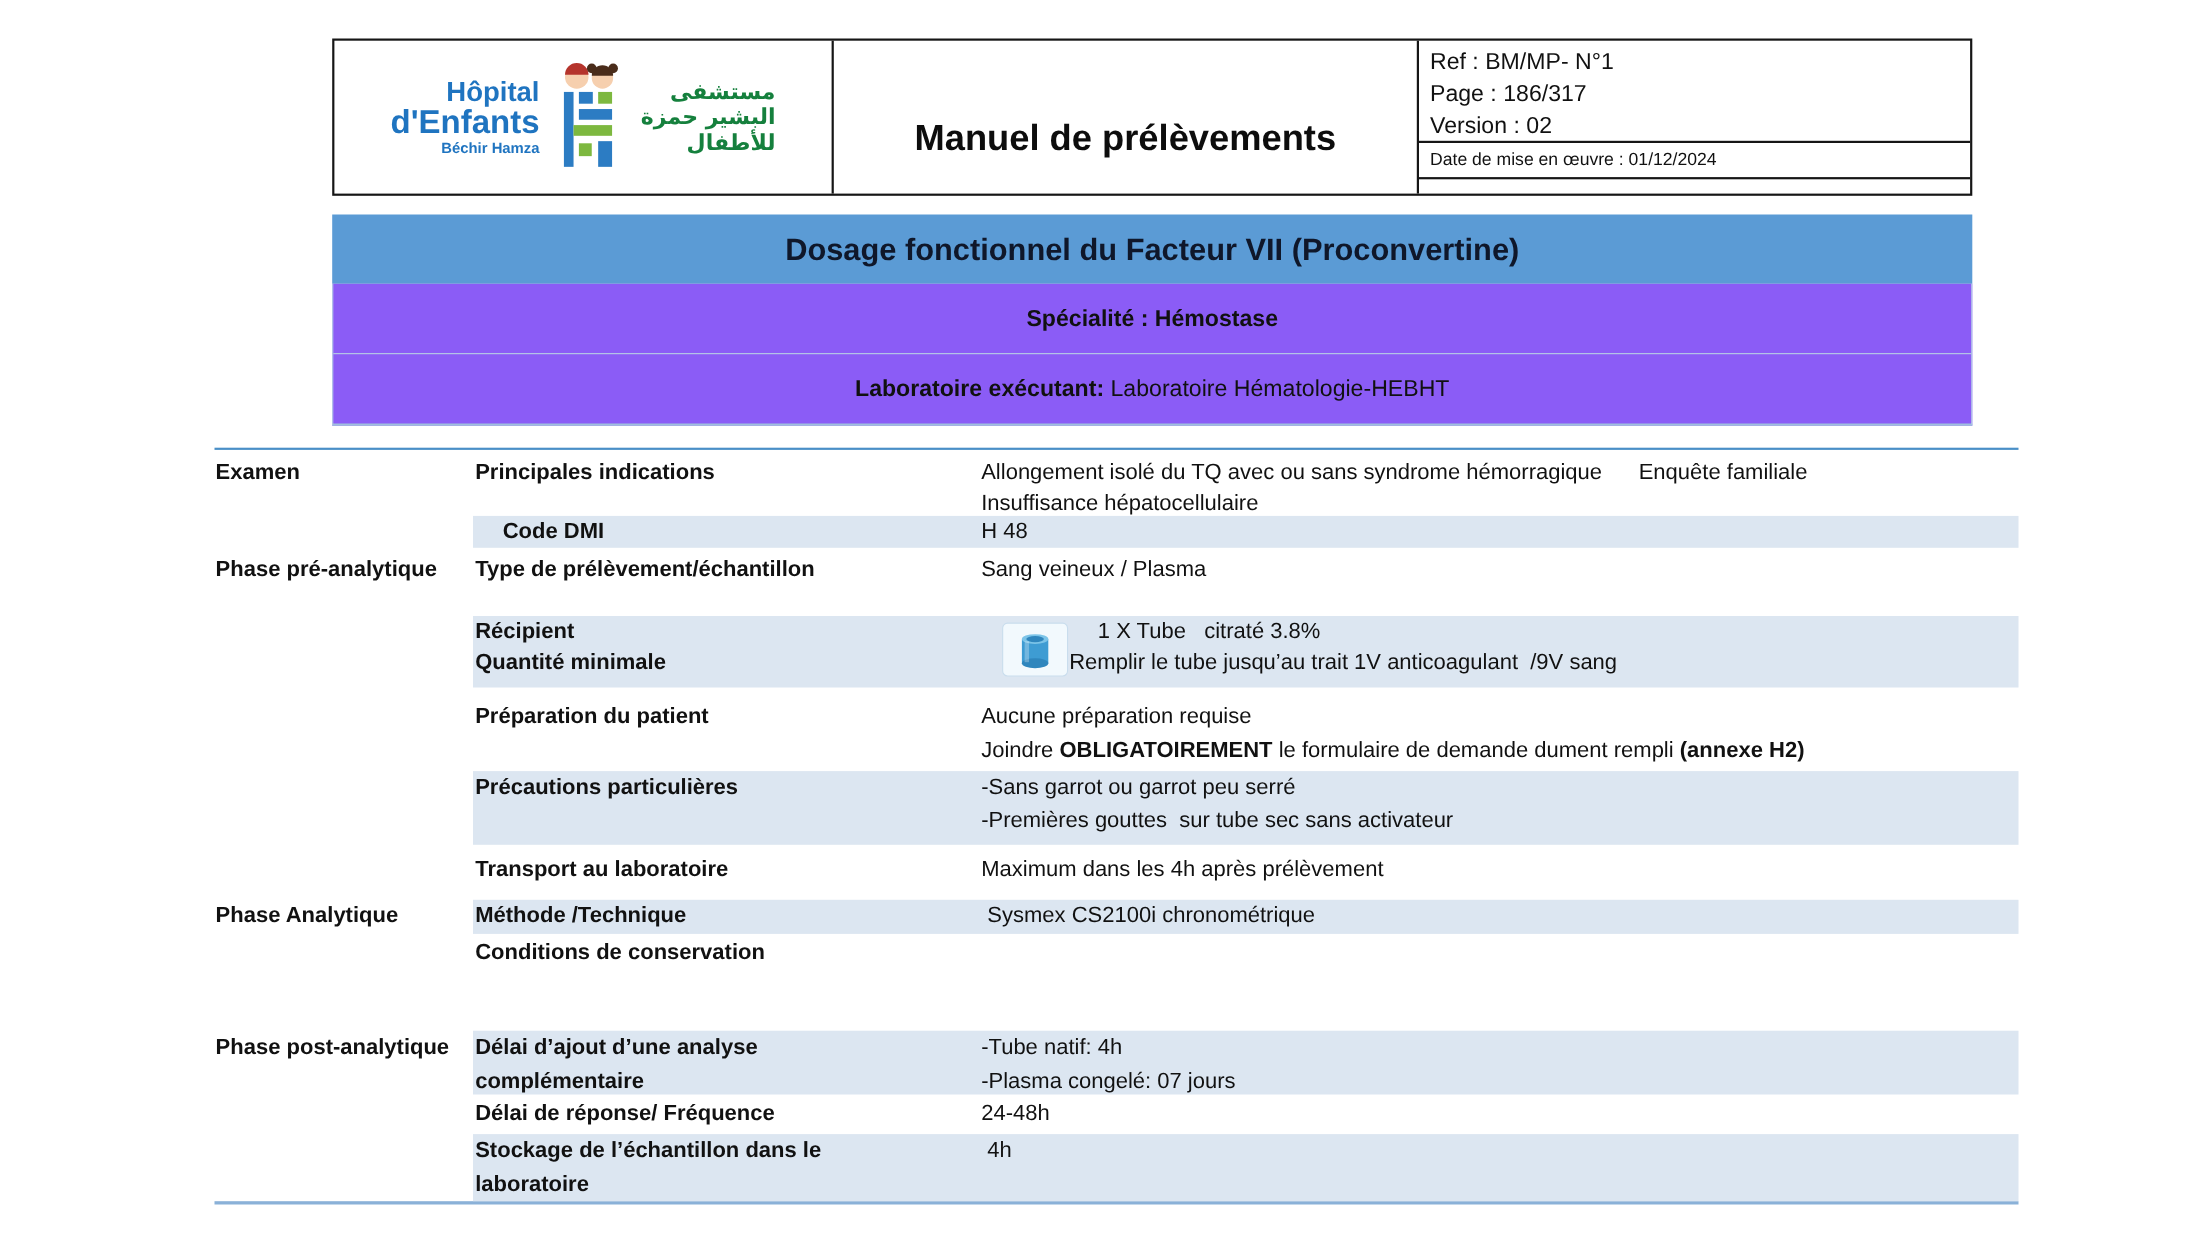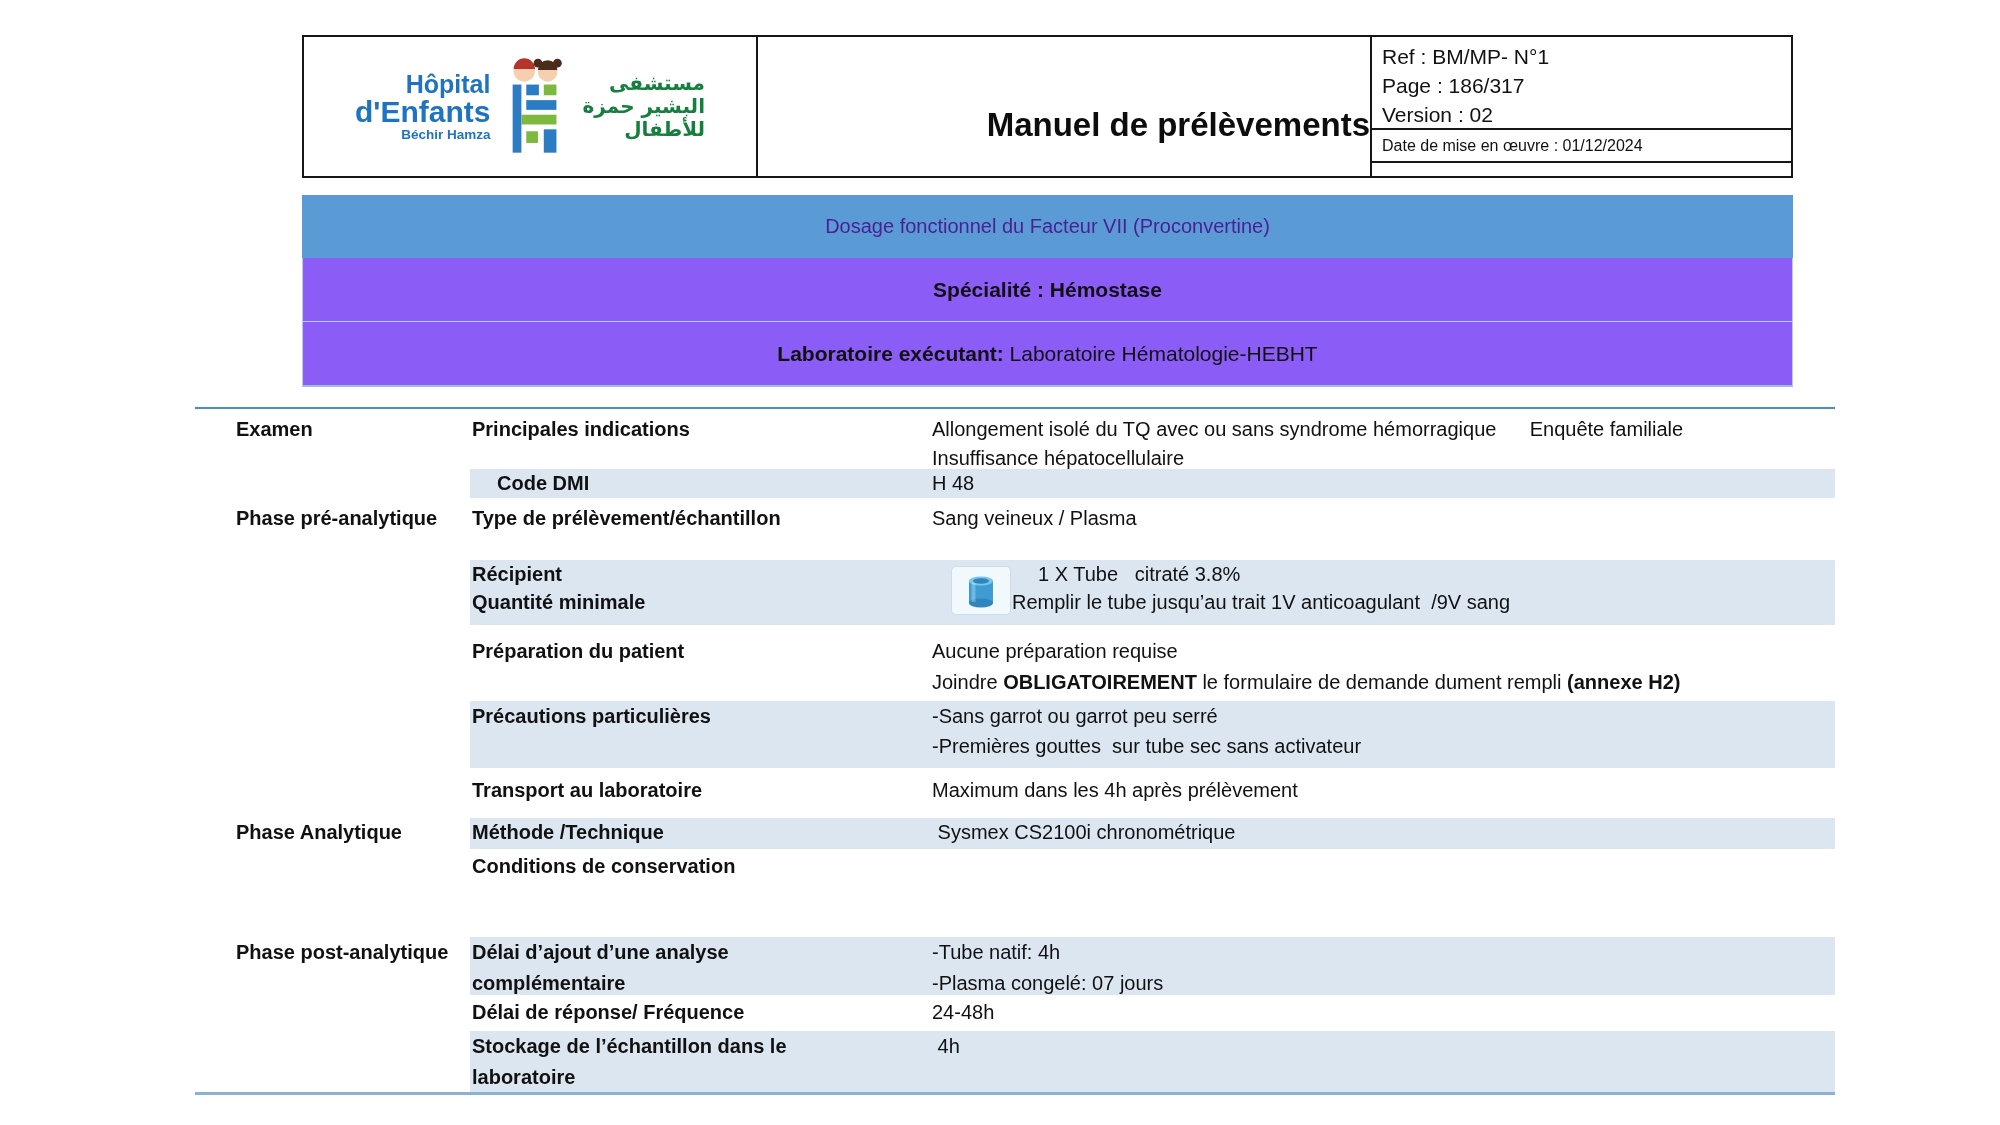--- a/index.html
+++ b/index.html
@@ -10,47 +10,47 @@
   .doc-header{position:absolute;left:302px;top:35px;width:1491px;height:143px;
               border:2.5px solid #161616;display:flex;box-sizing:border-box;background:#fff;}
   .logo-cell{width:454px;box-sizing:border-box;border-right:2.5px solid #161616;
              display:flex;align-items:center;justify-content:center;gap:10px;}
   .logo-fr{text-align:right;color:#1f74c0;font-weight:bold;line-height:1.02;}
   .logo-fr .l1{font-size:25px;}
   .logo-fr .l2{font-size:30px;}
   .logo-fr .l3{font-size:13.5px;}
   .logo-ar{text-align:right;color:#15803d;font-weight:bold;direction:rtl;
            font-family:"DejaVu Sans",sans-serif;line-height:1.15;font-size:20px;}
-  .title-cell{width:614px;box-sizing:border-box;border-right:2.5px solid #161616;
-              display:flex;align-items:center;justify-content:flex-end;padding-top:36px;}
+  .title-cell{width:532px;box-sizing:border-box;border-right:2.5px solid #161616;
+              display:flex;align-items:center;justify-content:center;padding-top:36px;}
   .doc-title{font-size:33px;font-weight:bold;color:#0d0d0d;}
   .ref-cell{flex:1;display:flex;flex-direction:column;box-sizing:border-box;}
   .ref-box{height:93px;box-sizing:border-box;padding:5px 0 0 10px;font-size:21px;line-height:29px;
            border-bottom:2px solid #161616;}
   .date-box{height:33px;box-sizing:border-box;padding-left:10px;font-size:16px;
             display:flex;align-items:center;border-bottom:2px solid #161616;}
 
   
   .banner{position:absolute;left:302px;top:195px;width:1491px;height:63px;
           display:flex;align-items:center;justify-content:center;}
-  .banner-title{color:#4c1d95;font-size:20px;font-weight:normal;}
+  .banner-title{color:#0f172a;font-size:28px;font-weight:bold;}
 
   
   .subbox{position:absolute;left:302px;top:258px;width:1491px;box-sizing:border-box;
           border:1px solid #b7cfe6;border-top:none;border-bottom:2px solid #9fc0dd;background:#8b5cf6;}
   .subrow1{height:64px;display:flex;align-items:center;justify-content:center;
            border-bottom:1px solid #b7cfe6;box-sizing:border-box;}
   .subrow2{height:63px;display:flex;align-items:center;justify-content:center;box-sizing:border-box;}
   .subbox .bold{font-weight:bold;font-size:21px;}
   .subbox .reg{font-weight:normal;font-size:21px;white-space:pre;}
 
   
   .main-table{position:absolute;left:195px;top:407px;width:1640px;
               border-top:2px solid #4a8fc7;border-bottom:3px solid #8ab1d8;box-sizing:content-box;}
-  .trow{display:flex;box-sizing:border-box;margin-left:40px;}
+  .trow{display:flex;box-sizing:border-box;}
   .c1{width:235px;box-sizing:border-box;font-weight:bold;font-size:20px;padding-left:1px;white-space:pre-wrap;}
   .rest{flex:1;display:flex;box-sizing:border-box;}
   .rest.shaded{background:#dce6f1;}
   .c2{width:448px;box-sizing:border-box;font-weight:bold;font-size:20px;padding-left:2px;white-space:pre-wrap;}
   .c3{flex:1;box-sizing:border-box;font-size:20px;padding-left:14px;position:relative;white-space:pre-wrap;}
   .c3 .b{font-weight:bold;}
   .fl,.vl{display:block;}
   .tube-wrap{position:absolute;left:33px;top:6px;width:58px;height:47px;
              background:#f2f9fd;border:1px solid #c9dded;border-radius:5px;
              display:flex;align-items:center;justify-content:center;}

